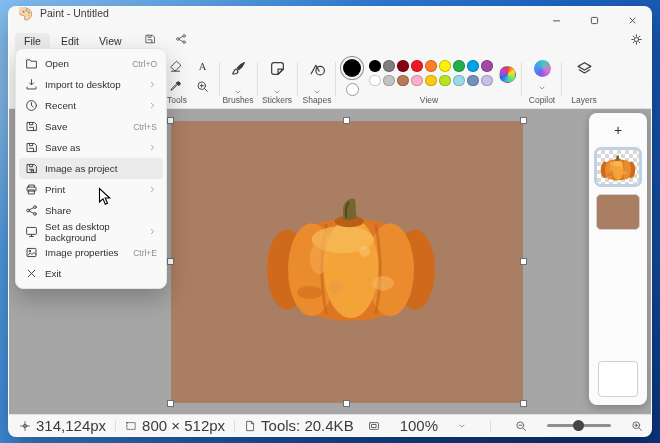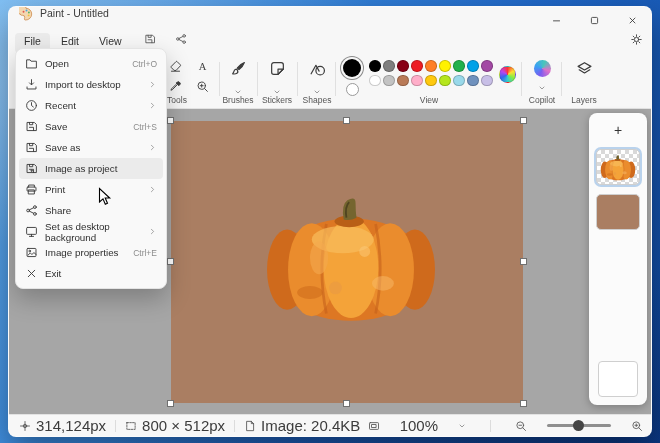--- a/index.html
+++ b/index.html
@@ -376,21 +376,21 @@
           </svg>
         </span>
       <span>800 × 512px</span>
       <span class="sb-sep"></span>
       <span class="sb-ic" id="sbFile">
           <svg width="12" height="12" viewBox="0 0 16 16" fill="none" stroke="#555" stroke-width="1.15" stroke-linecap="round" stroke-linejoin="round">
             <path d="M4 1.8h5.8l3 3V14.2H4z"></path>
             <path d="M9.8 1.8v3h3"></path>
           </svg>
         </span>
-      <span>Image: 20.4KB</span>
+      <span>Tools: 20.4KB</span>
 
       <div class="sb-right">
         <span class="sb-ic" id="sbFit">
             <svg width="12" height="12" viewBox="0 0 16 16" fill="none" stroke="#555" stroke-width="1.15" stroke-linecap="round" stroke-linejoin="round">
               <rect x="2" y="3.5" width="12" height="9" rx="1"></rect>
               <rect x="5.2" y="6" width="5.6" height="4"></rect>
             </svg>
           </span>
         <span>100%</span>
         <span class="sb-ic" id="sbChev">

